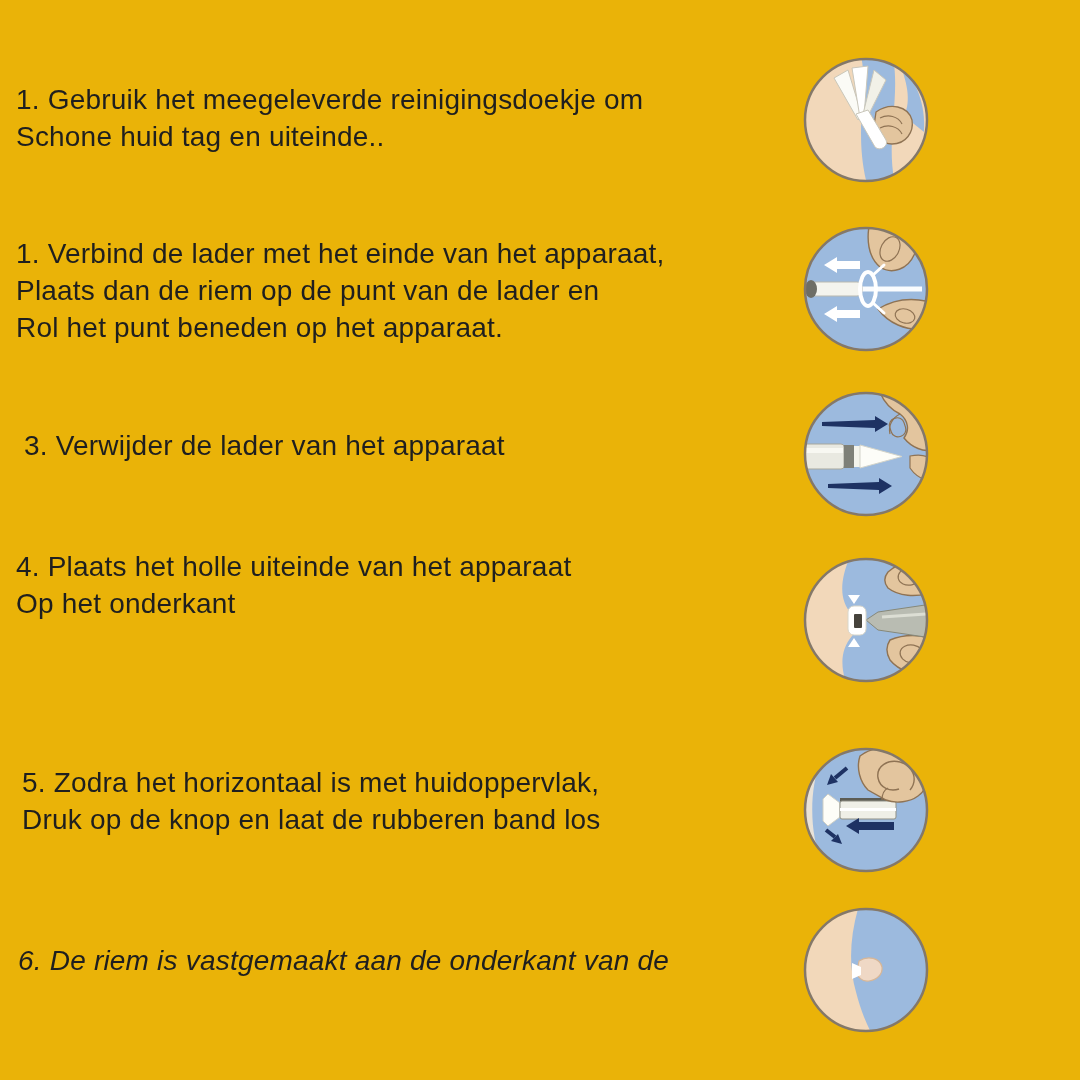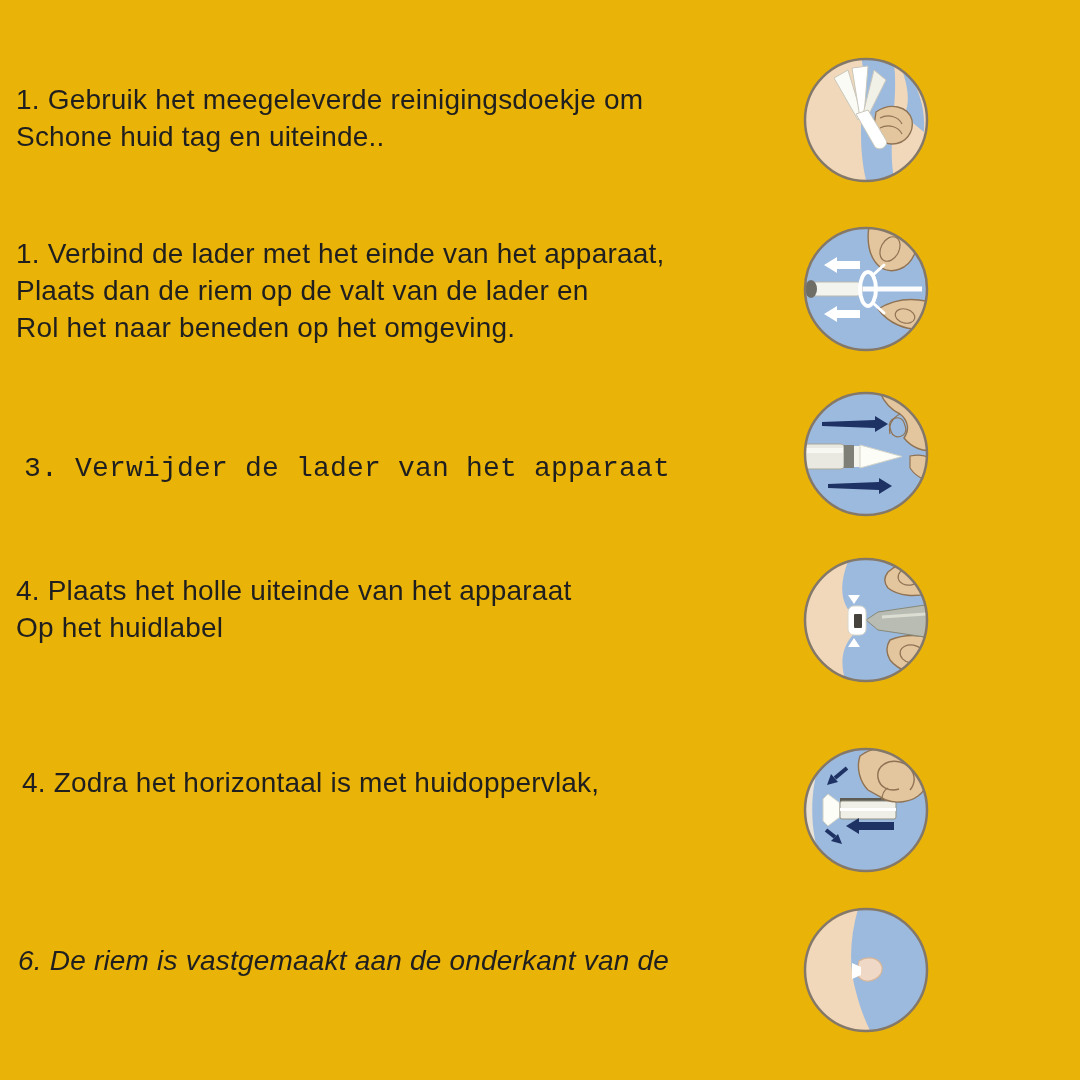--- a/index.html
+++ b/index.html
@@ -14,22 +14,22 @@
   .step-text {
     position:absolute;
     color:#1f1f1f;
     font-size:28px;
     line-height:37px;
     letter-spacing:0.2px;
     white-space:nowrap;
   }
   #step1-text { top:81px;  left:16px; }
   #step2-text { top:235px; left:16px; }
-  #step3-text { top:450px; left:24px;font-family:Liberation Mono, monospace; }
-  #step4-text { top:572px; left:16px; }
+  #step3-text { top:427px; left:24px; }
+  #step4-text { top:548px; left:16px; }
   #step5-text { top:764px; left:22px; }
   #step6-text { top:942px; left:18px;font-style:italic; }
   .circ {
     position:absolute;
     left:802px;
     width:128px; height:128px;
   }
   #circ1 { top:56px; }
   #circ2 { top:225px; }
   #circ3 { top:390px; }
@@ -65,22 +65,22 @@
         <path d="M54,58 L66,54 L84,84 C87,90 78,96 73,91 Z" fill="#ffffff" stroke="#c9c6ba" stroke-width="1"></path>
         <path d="M78,62 C86,58 96,60 100,68" fill="none" stroke="#8f7354" stroke-width="1.2"></path>
         <path d="M78,72 C86,68 96,70 100,78" fill="none" stroke="#8f7354" stroke-width="1.2"></path>
       </g>
       <circle cx="64" cy="64" r="61" fill="none" stroke="#847869" stroke-width="2.5"></circle>
     </svg>
   </div>
 
   <div class="step-text" id="step2-text">
     <div>1. Verbind de lader met het einde van het apparaat,</div>
-    <div>Plaats dan de riem op de valt van de lader en</div>
-    <div>Rol het naar beneden op het omgeving.</div>
+    <div>Plaats dan de riem op de punt van de lader en</div>
+    <div>Rol het punt beneden op het apparaat.</div>
   </div>
   <div class="circ" id="circ2">
     <svg viewBox="0 0 128 128">
       <defs>
           <clipPath id="c2">
             <circle cx="64" cy="64" r="61"></circle>
           </clipPath>
         </defs>
       <g clip-path="url(#c2)">
         <rect width="128" height="128" fill="#9cbade"></rect>
@@ -124,21 +124,21 @@
         <path d="M58,55 L58,78 L100,66.5 Z" fill="#fdfdf8" stroke="#d4d4c9" stroke-width="1"></path>
         <polygon points="86,34 73,26 73,30 20,32 20,36 73,38 73,42" fill="#1e3263"></polygon>
         <polygon points="90,96 77,88 77,92 26,94 26,98 77,100 77,104" fill="#1e3263"></polygon>
       </g>
       <circle cx="64" cy="64" r="61" fill="none" stroke="#847869" stroke-width="2.5"></circle>
     </svg>
   </div>
 
   <div class="step-text" id="step4-text">
     <div>4. Plaats het holle uiteinde van het apparaat</div>
-    <div>Op het huidlabel</div>
+    <div>Op het onderkant</div>
   </div>
   <div class="circ" id="circ4">
     <svg viewBox="0 0 128 128">
       <defs>
           <clipPath id="c4">
             <circle cx="64" cy="64" r="61"></circle>
           </clipPath>
         </defs>
       <g clip-path="url(#c4)">
         <rect width="128" height="128" fill="#9cbade"></rect>
@@ -152,21 +152,22 @@
         <rect x="46" y="50" width="18" height="29" rx="6" fill="#ffffff" stroke="#d8d6ca" stroke-width="1"></rect>
         <rect x="52" y="58" width="8" height="14" rx="1" fill="#46433c"></rect>
         <polygon points="52,48 46,39 58,39" fill="#ffffff"></polygon>
         <polygon points="52,82 46,91 58,91" fill="#ffffff"></polygon>
       </g>
       <circle cx="64" cy="64" r="61" fill="none" stroke="#847869" stroke-width="2.5"></circle>
     </svg>
   </div>
 
   <div class="step-text" id="step5-text">
-    <div>4. Zodra het horizontaal is met huidoppervlak,</div>
+    <div>5. Zodra het horizontaal is met huidoppervlak,</div>
+    <div>Druk op de knop en laat de rubberen band los</div>
   </div>
   <div class="circ" id="circ5">
     <svg viewBox="0 0 128 128">
       <defs>
           <clipPath id="c5">
             <circle cx="64" cy="64" r="61"></circle>
           </clipPath>
         </defs>
       <g clip-path="url(#c5)">
         <rect width="128" height="128" fill="#9cbade"></rect>

